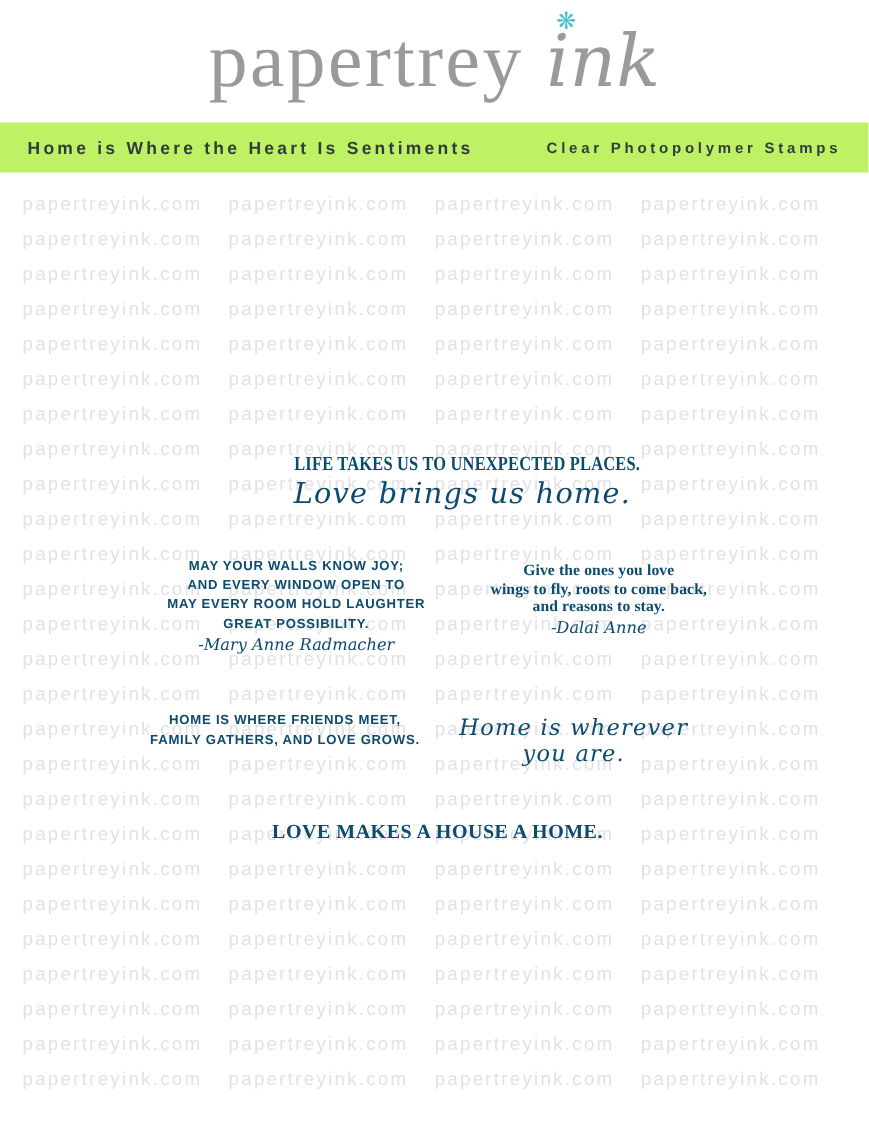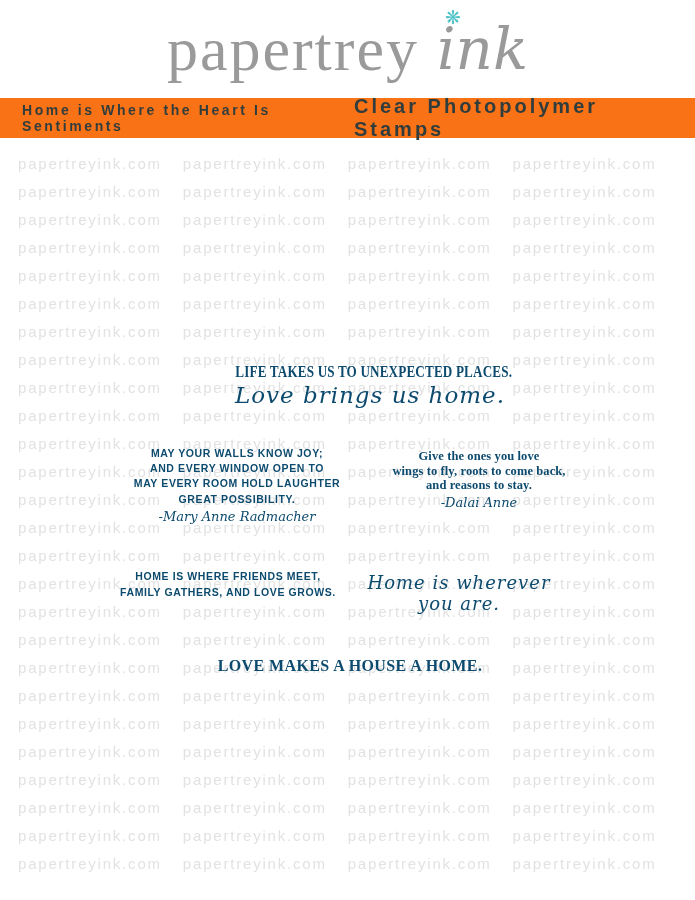--- a/index.html
+++ b/index.html
@@ -62,21 +62,21 @@
     padding: 0 22px;
     box-sizing: border-box;
     z-index: 3;
   }
   .banner-left {
     font-size: 14px;
     letter-spacing: 2.6px;
     font-weight: bold;
   }
   .banner-right {
-    font-size: 20px;
+    font-size: 12px;
     letter-spacing: 3px;
     font-weight: bold;
   }
 
   
   .watermark-layer {
     position: absolute;
     top: 150px; left: 18px; right: 0;
     z-index: 1;
     font-size: 15px;
@@ -168,21 +168,21 @@
 <div class="page">
 
   <div class="logo-bar">
     <span class="logo-main" style="color: rgb(154, 154, 154);">papertrey</span>
     <span class="logo-suffix-wrap">
       <span class="logo-flower" style="color: rgb(79, 195, 199);">❋</span>
       <span class="logo-suffix" style="color: rgb(154, 154, 154); font-style: italic;">ink</span>
     </span>
   </div>
 
-  <div class="banner" style="background: #f97316; color: rgb(49, 61, 61);">
+  <div class="banner" style="background: #bef264; color: rgb(49, 61, 61);">
     <span class="banner-left">Home is Where the Heart Is Sentiments</span>
     <span class="banner-right">Clear Photopolymer Stamps</span>
   </div>
 
   <div class="watermark-layer" style="color: rgb(226, 226, 226);">
       <div class="wm-row"><span>papertreyink.com</span><span>papertreyink.com</span><span>papertreyink.com</span><span>papertreyink.com</span></div>
       <div class="wm-row"><span>papertreyink.com</span><span>papertreyink.com</span><span>papertreyink.com</span><span>papertreyink.com</span></div>
       <div class="wm-row"><span>papertreyink.com</span><span>papertreyink.com</span><span>papertreyink.com</span><span>papertreyink.com</span></div>
       <div class="wm-row"><span>papertreyink.com</span><span>papertreyink.com</span><span>papertreyink.com</span><span>papertreyink.com</span></div>
       <div class="wm-row"><span>papertreyink.com</span><span>papertreyink.com</span><span>papertreyink.com</span><span>papertreyink.com</span></div>

